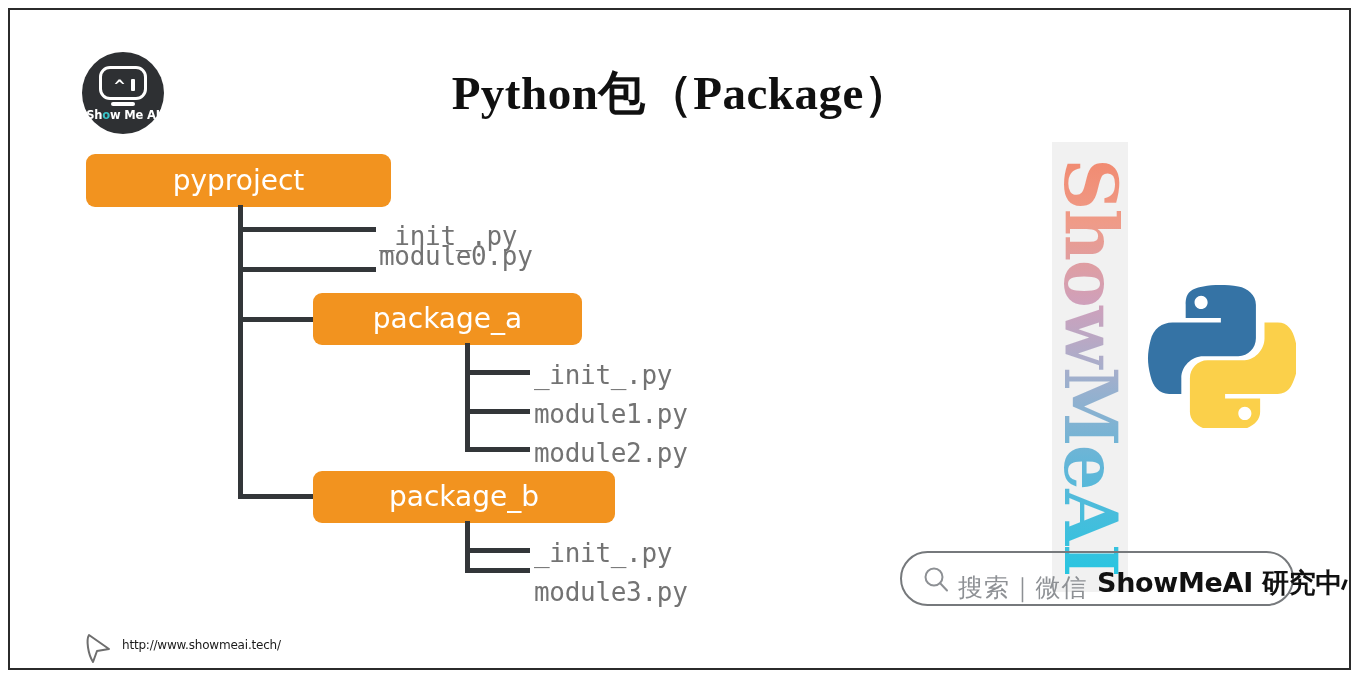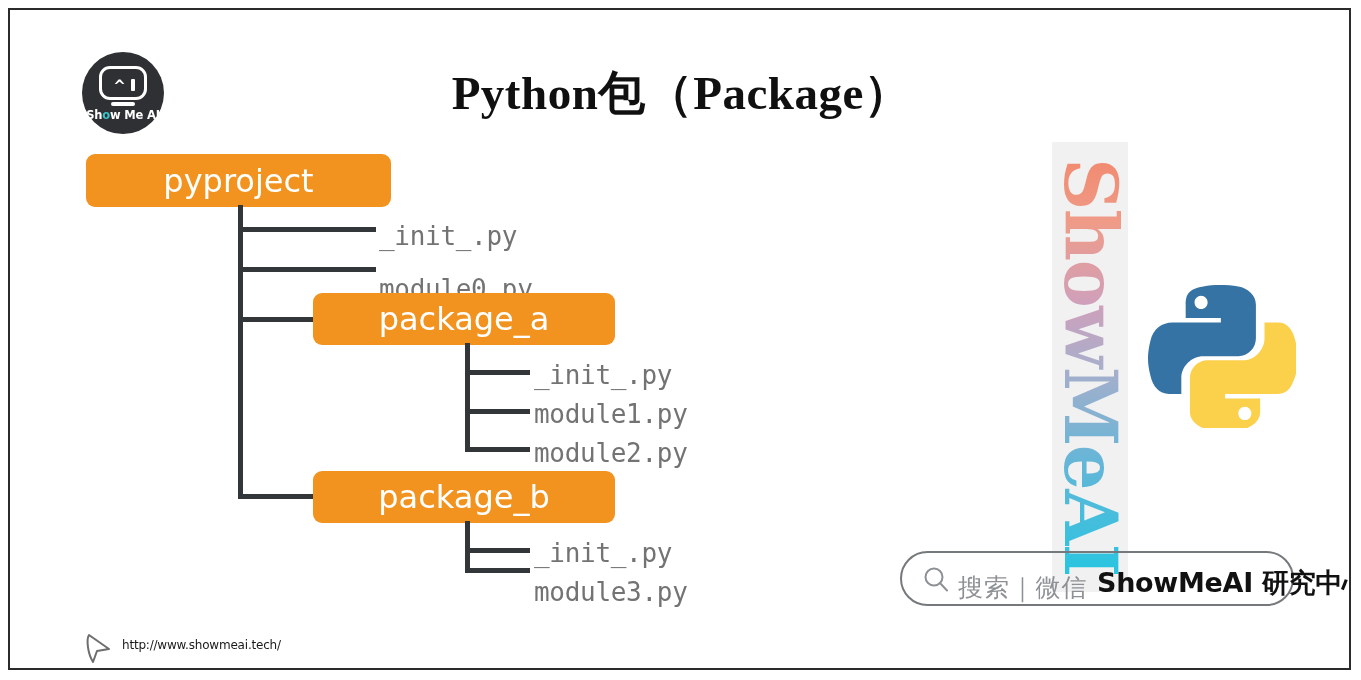--- a/index.html
+++ b/index.html
@@ -106,21 +106,21 @@
     letter-spacing: 0.5px;
     white-space: nowrap;
   }
 
   
   .node-box {
     position: absolute;
     background: #F2931F;
     border-radius: 9px;
     color: #ffffff;
-    font-size: 32px;
+    font-size: 28px;
     font-family: "DejaVu Sans", "Liberation Sans", sans-serif;
     text-align: center;
     line-height: 1;
     display: flex;
     align-items: center;
     justify-content: center;
   }
   .leaf-label {
     position: absolute;
     font-family: "DejaVu Sans Mono", monospace;
@@ -271,24 +271,24 @@
   <div class="node-box" style="left:76px; top:144px; width:305px; height:53px;">
     <span>pyproject</span>
   </div>
 
   <div class="vline" style="left:228px; top:195px; height:293px;"></div>
 
   <div class="hline" style="left:228px; top:217px; width:138px;"></div>
   <div class="leaf-label" style="left:369px; top:211px;">_init_.py</div>
 
   <div class="hline" style="left:228px; top:257px; width:138px;"></div>
-  <div class="leaf-label" style="left:369px; top:264px;">module0.py</div>
+  <div class="leaf-label" style="left:369px; top:231px;">module0.py</div>
 
   <div class="hline" style="left:228px; top:307px; width:80px;"></div>
-  <div class="node-box" style="left:303px; top:283px; width:302px; height:52px;">
+  <div class="node-box" style="left:303px; top:283px; width:269px; height:52px;">
     <span>package_a</span>
   </div>
 
   <div class="vline" style="left:455px; top:333px; height:108px;"></div>
   <div class="hline" style="left:455px; top:360px; width:65px;"></div>
   <div class="leaf-label" style="left:524px; top:350px;">_init_.py</div>
   <div class="hline" style="left:455px; top:399px; width:65px;"></div>
   <div class="leaf-label" style="left:524px; top:389px;">module1.py</div>
   <div class="hline" style="left:455px; top:437px; width:65px;"></div>
   <div class="leaf-label" style="left:524px; top:428px;">module2.py</div>

